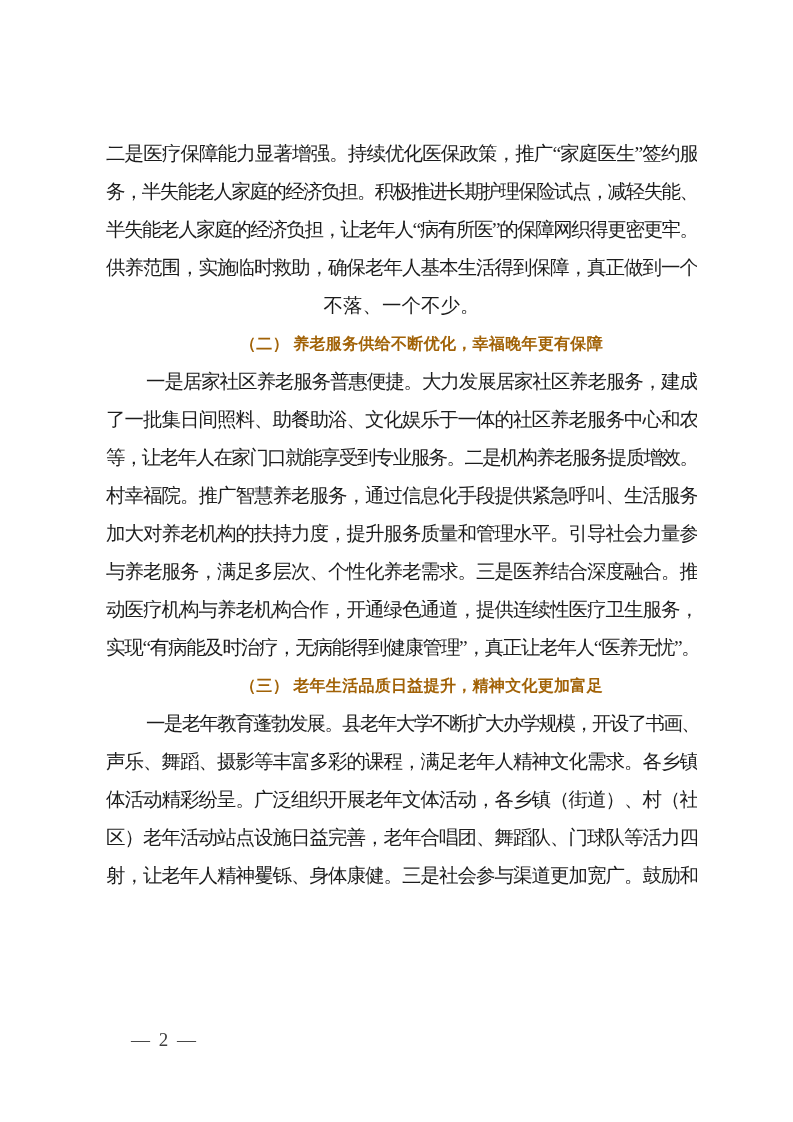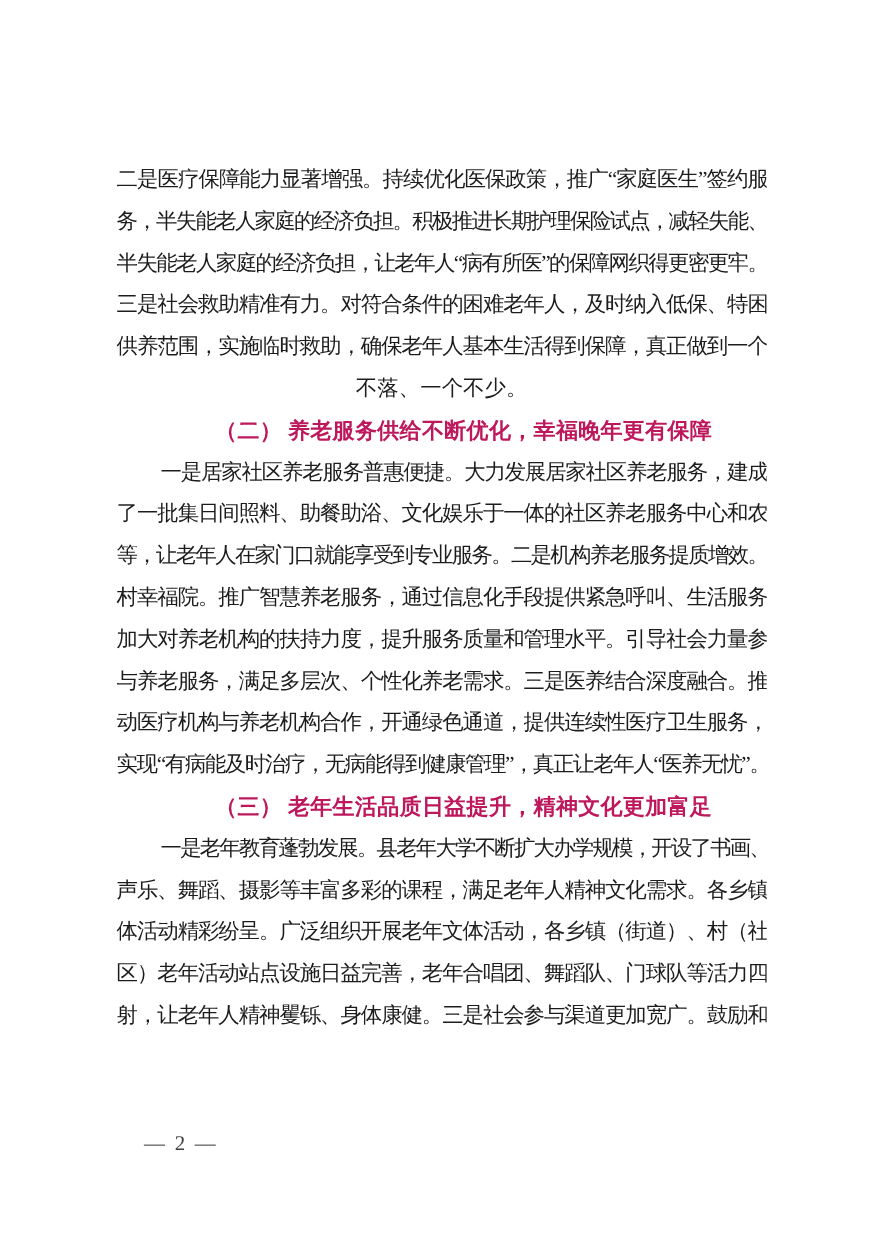--- a/index.html
+++ b/index.html
@@ -12,21 +12,21 @@
     width: 793px;
     height: 1122px;
     background: #ffffff;
     overflow: hidden;
     font-family: "Liberation Serif", "DejaVu Serif", serif;
     color: #1c1c1c;
   }
   .textblock {
     position: absolute;
     left: 106px;
-    top: 145px;
+    top: 135px;
     width: 591px;
   }
   .line {
     height: 38px;
     line-height: 38px;
     font-size: 19.5px;
     overflow: hidden;
     white-space: nowrap;
     text-align: center;
   }
@@ -38,44 +38,43 @@
     letter-spacing: -2px;
   }
   .line.xtight {
     letter-spacing: -3.8px;
   }
   .line.indent {
     text-indent: 40px;
   }
   .line.heading {
     font-weight: 700;
-    font-size: 20px;
+    font-size: 16px;
     letter-spacing: 0.3px;
-    color: #be185d;
+    color: #a16207;
   }
   .footer {
     position: absolute;
     left: 131px;
     top: 1028px;
     height: 24px;
     line-height: 24px;
     font-size: 19px;
     letter-spacing: 2px;
     color: #3f3f3f;
   }
 </style>
 </head>
 <body>
 
 <div class="page">
   <div class="textblock">
       <div class="line justify">二是医疗保障能力显著增强。持续优化医保政策，推广“家庭医生”签约服</div>
       <div class="line justify">务，半失能老人家庭的经济负担。积极推进长期护理保险试点，减轻失能、</div>
       <div class="line justify">半失能老人家庭的经济负担，让老年人“病有所医”的保障网织得更密更牢。</div>
-      <div class="line justify">三是社会救助精准有力。对符合条件的困难老年人，及时纳入低保、特困</div>
       <div class="line justify">供养范围，实施临时救助，确保老年人基本生活得到保障，真正做到一个</div>
       <div class="line">不落、一个不少。</div>
       <div class="line indent heading">（二） 养老服务供给不断优化，幸福晚年更有保障</div>
       <div class="line justify indent">一是居家社区养老服务普惠便捷。大力发展居家社区养老服务，建成</div>
       <div class="line justify">了一批集日间照料、助餐助浴、文化娱乐于一体的社区养老服务中心和农</div>
       <div class="line justify">等，让老年人在家门口就能享受到专业服务。二是机构养老服务提质增效。</div>
       <div class="line justify">村幸福院。推广智慧养老服务，通过信息化手段提供紧急呼叫、生活服务</div>
       <div class="line justify">加大对养老机构的扶持力度，提升服务质量和管理水平。引导社会力量参</div>
       <div class="line justify">与养老服务，满足多层次、个性化养老需求。三是医养结合深度融合。推</div>
       <div class="line justify">动医疗机构与养老机构合作，开通绿色通道，提供连续性医疗卫生服务，</div>

